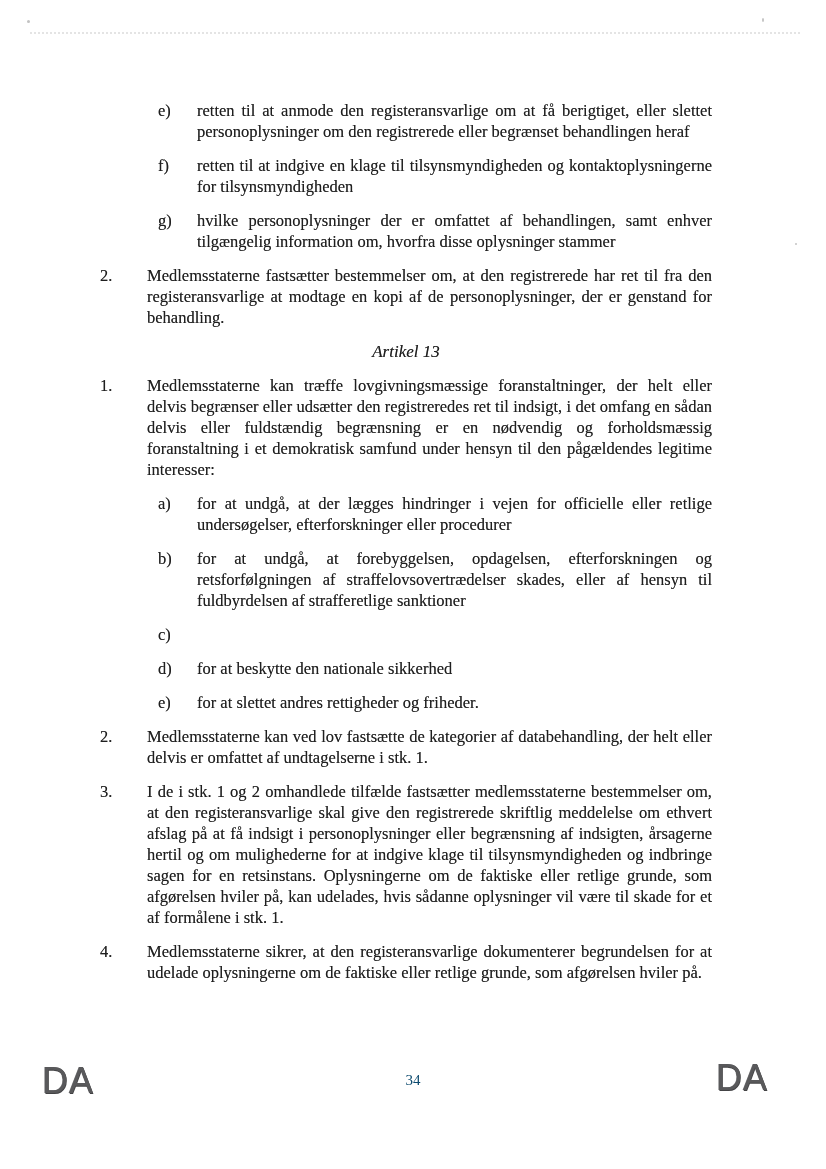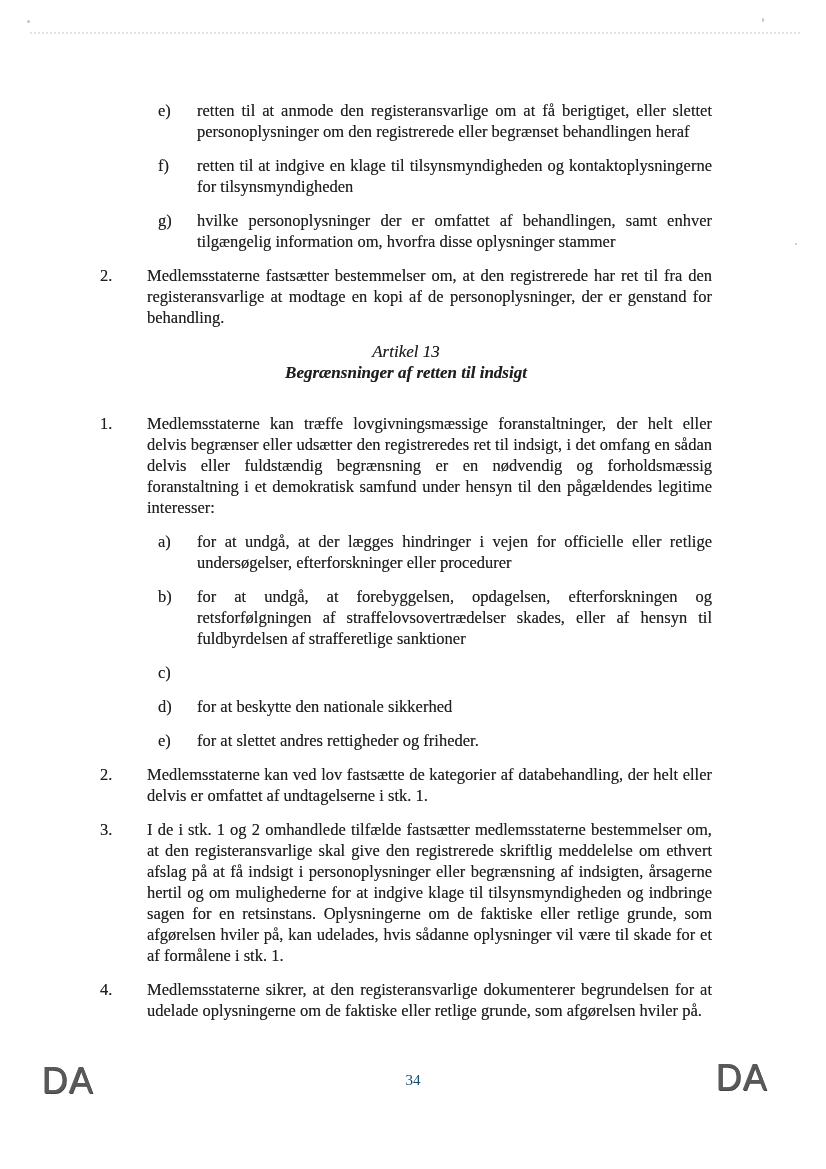--- a/index.html
+++ b/index.html
@@ -57,21 +57,21 @@
 
   .btext {
     flex: 1;
     text-align: justify;
   }
 
   .heading {
     text-align: center;
     font-style: italic;
     margin-top: 8px;
-    margin-bottom: 30px;
+    margin-bottom: 13px;
     font-size: 17px;
   }
   .heading .subtitle { font-weight: bold; }
 
   .footer-da {
     position: absolute;
     font-family: "Liberation Sans", sans-serif;
     font-weight: 400;
     font-size: 36px;
     line-height: 1;
@@ -118,21 +118,20 @@
       <span class="btext">hvilke personoplysninger der er omfattet af behandlingen, samt enhver tilgængelig information om, hvorfra disse oplysninger stammer</span>
     </div>
 
     <div class="block npara">
       <span class="marker">2.</span>
       <span class="btext">Medlemsstaterne fastsætter bestemmelser om, at den registrerede har ret til fra den registeransvarlige at modtage en kopi af de personoplysninger, der er genstand for behandling.</span>
     </div>
 
     <div class="block heading">
       <div class="title">Artikel 13</div>
-      <div class="subtitle">Begrænsninger af retten til indsigt</div>
     </div>
 
     <div class="block npara">
       <span class="marker">1.</span>
       <span class="btext">Medlemsstaterne kan træffe lovgivningsmæssige foranstaltninger, der helt eller delvis begrænser eller udsætter den registreredes ret til indsigt, i det omfang en sådan delvis eller fuldstændig begrænsning er en nødvendig og forholdsmæssig foranstaltning i et demokratisk samfund under hensyn til den pågældendes legitime interesser:</span>
     </div>
 
     <div class="block litem">
       <span class="marker">a)</span>
       <span class="btext">for at undgå, at der lægges hindringer i vejen for officielle eller retlige undersøgelser, efterforskninger eller procedurer</span>

